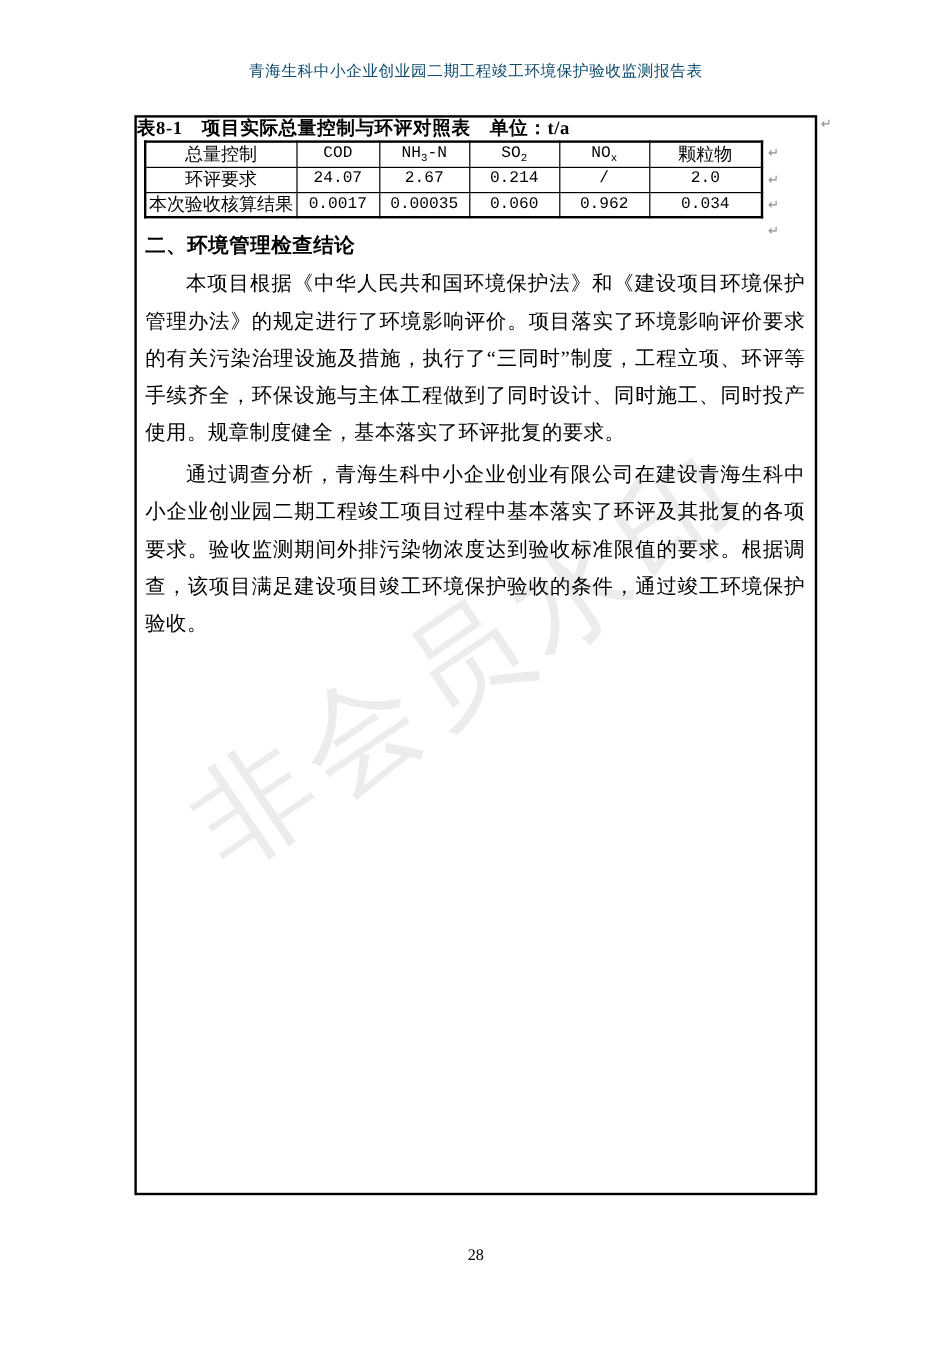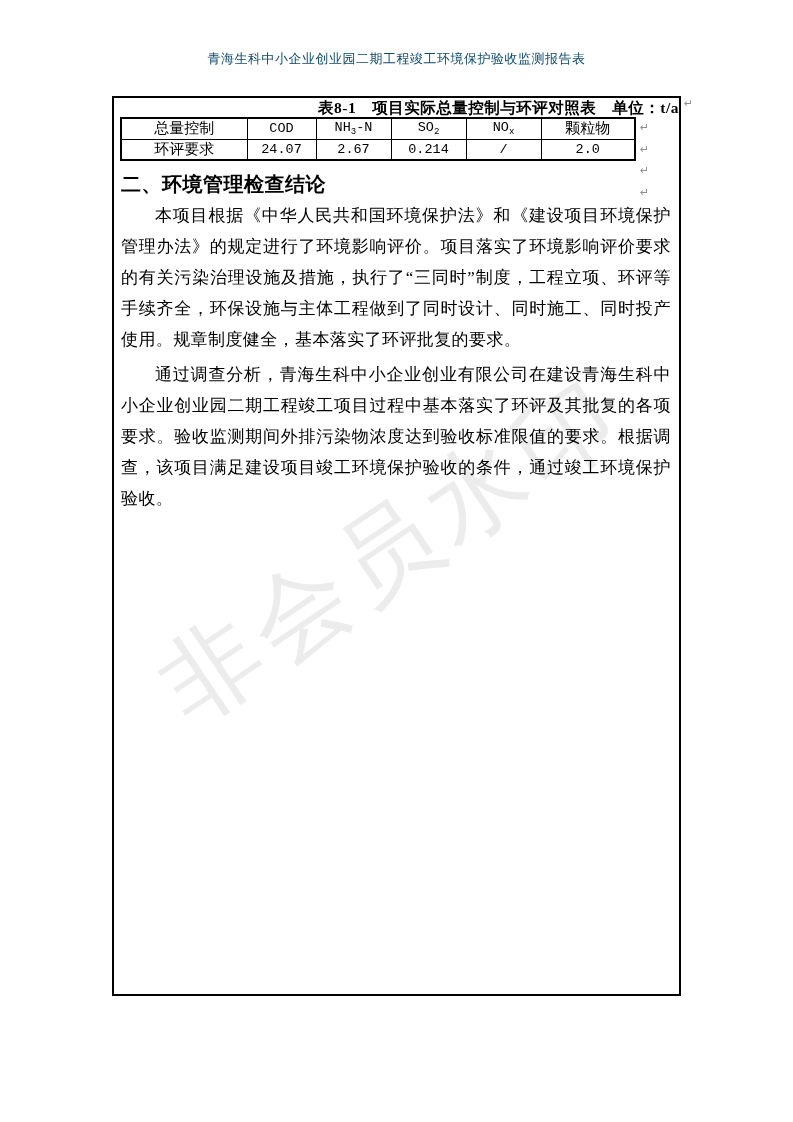--- a/index.html
+++ b/index.html
@@ -47,26 +47,25 @@
     top: 96px;
     width: 569px;
     height: 900px;
     border: 2px solid #000000;
     z-index: 1;
     background: transparent;
   }
   .table-title {
     height: 19px;
     line-height: 19px;
-    text-align: right;
+    text-align: left;
     font-weight: bold;
     font-size: 15.5px;
     letter-spacing: 0.5px;
     white-space: nowrap;
-    margin-left: 44px;
   }
   table.totals-table {
     border-collapse: collapse;
     table-layout: fixed;
     margin-left: 6px;
     width: 516px;
     border: 2px solid #000000;
   }
   table.totals-table th, table.totals-table td {
     border: 1px solid #000000;
@@ -109,21 +108,21 @@
     left: 684px;
     top: 97px;
     font-size: 11px;
     color: #8f8f8f;
     font-family: "DejaVu Sans", sans-serif;
     z-index: 2;
     user-select: none;
   }
   .section-heading {
     margin: 11px 7px 0 7px;
-    font-size: 20px;
+    font-size: 17px;
     font-weight: bold;
     letter-spacing: 0.5px;
     line-height: 24px;
   }
   .section-paragraph {
     margin: 4px 8px 0 7px;
     font-size: 17px;
     line-height: 31px;
     letter-spacing: 0.4px;
     text-indent: 2em;
@@ -167,32 +166,41 @@
       </thead>
       <tbody id="table-body">
           <tr>
             <td>环评要求</td>
             <td class="latin">24.07</td>
             <td class="latin">2.67</td>
             <td class="latin">0.214</td>
             <td class="latin">/</td>
             <td class="latin">2.0</td>
           </tr>
+          <tr>
+            <td>本次验收核算结果</td>
+            <td class="latin">0.0017</td>
+            <td class="latin">0.00035</td>
+            <td class="latin">0.060</td>
+            <td class="latin">0.962</td>
+            <td class="latin">0.034</td>
+          </tr>
         </tbody>
     </table>
 
     <div id="row-markers">
         <span class="row-marker" style="top: 23px;">↵</span>
         <span class="row-marker" style="top: 44.7px;">↵</span>
         <span class="row-marker" style="top: 66.4px;">↵</span>
         <span class="row-marker" style="top: 88.1px;">↵</span>
       </div>
 
     <div id="sections">
         <div class="section-heading">二、环境管理检查结论</div>
         <div class="section-paragraph">本项目根据《中华人民共和国环境保护法》和《建设项目环境保护管理办法》的规定进行了环境影响评价。项目落实了环境影响评价要求的有关污染治理设施及措施，执行了“三同时”制度，工程立项、环评等手续齐全，环保设施与主体工程做到了同时设计、同时施工、同时投产使用。规章制度健全，基本落实了环评批复的要求。</div>
         <div class="section-paragraph">通过调查分析，青海生科中小企业创业有限公司在建设青海生科中小企业创业园二期工程竣工项目过程中基本落实了环评及其批复的各项要求。验收监测期间外排污染物浓度达到验收标准限值的要求。根据调查，该项目满足建设项目竣工环境保护验收的条件，通过竣工环境保护验收。</div>
       </div>
 
   </div>
 
+  <div class="page-number">28</div>
 
 </div>
 
 </body></html>

